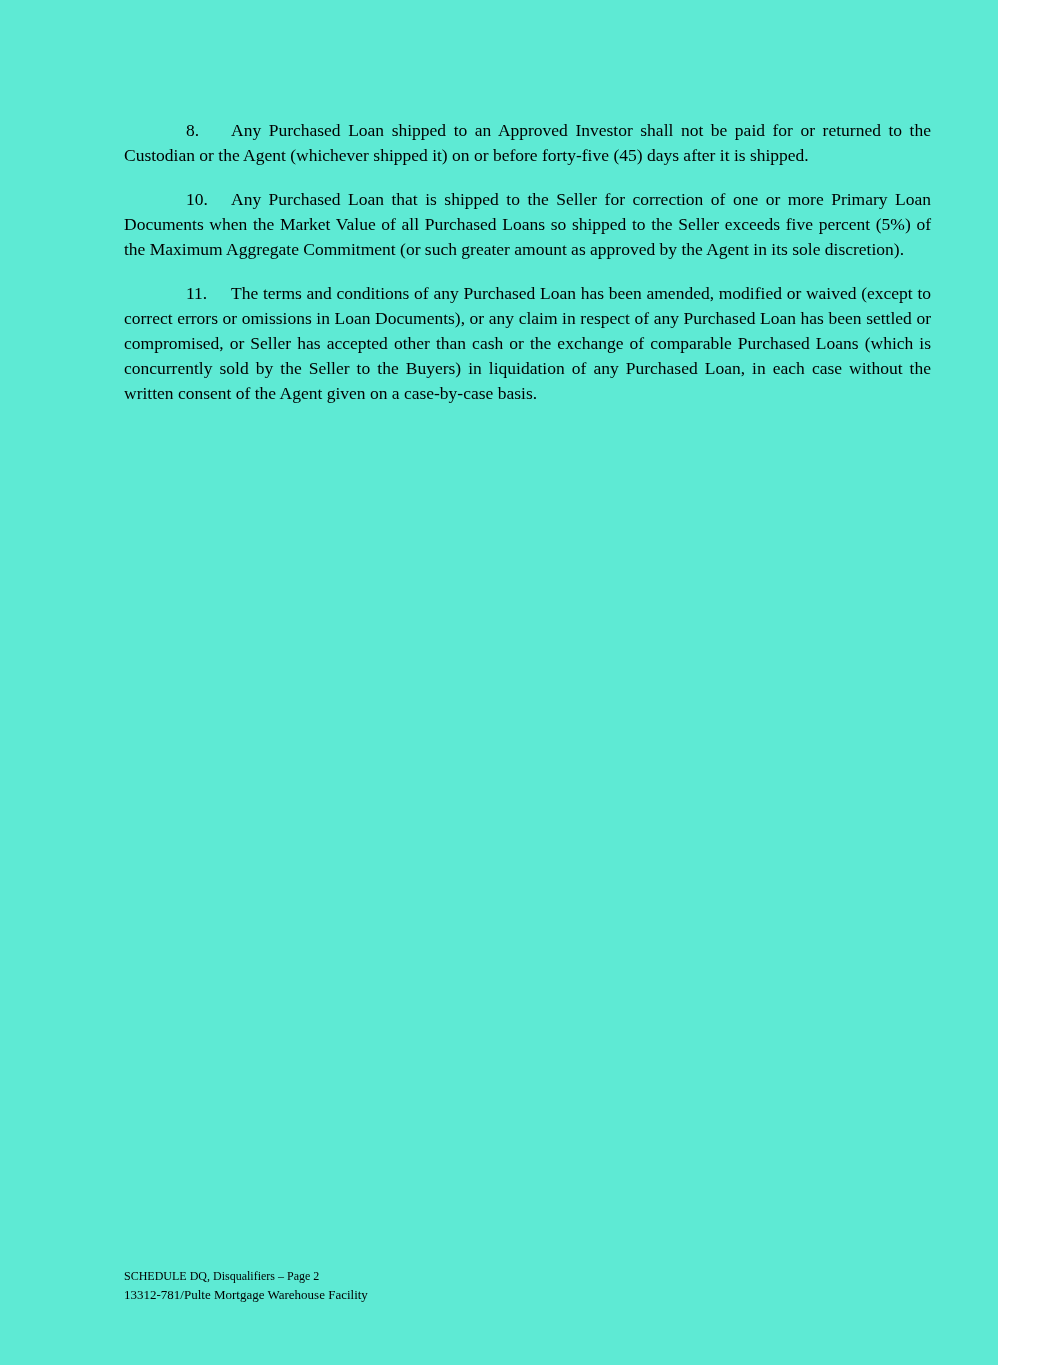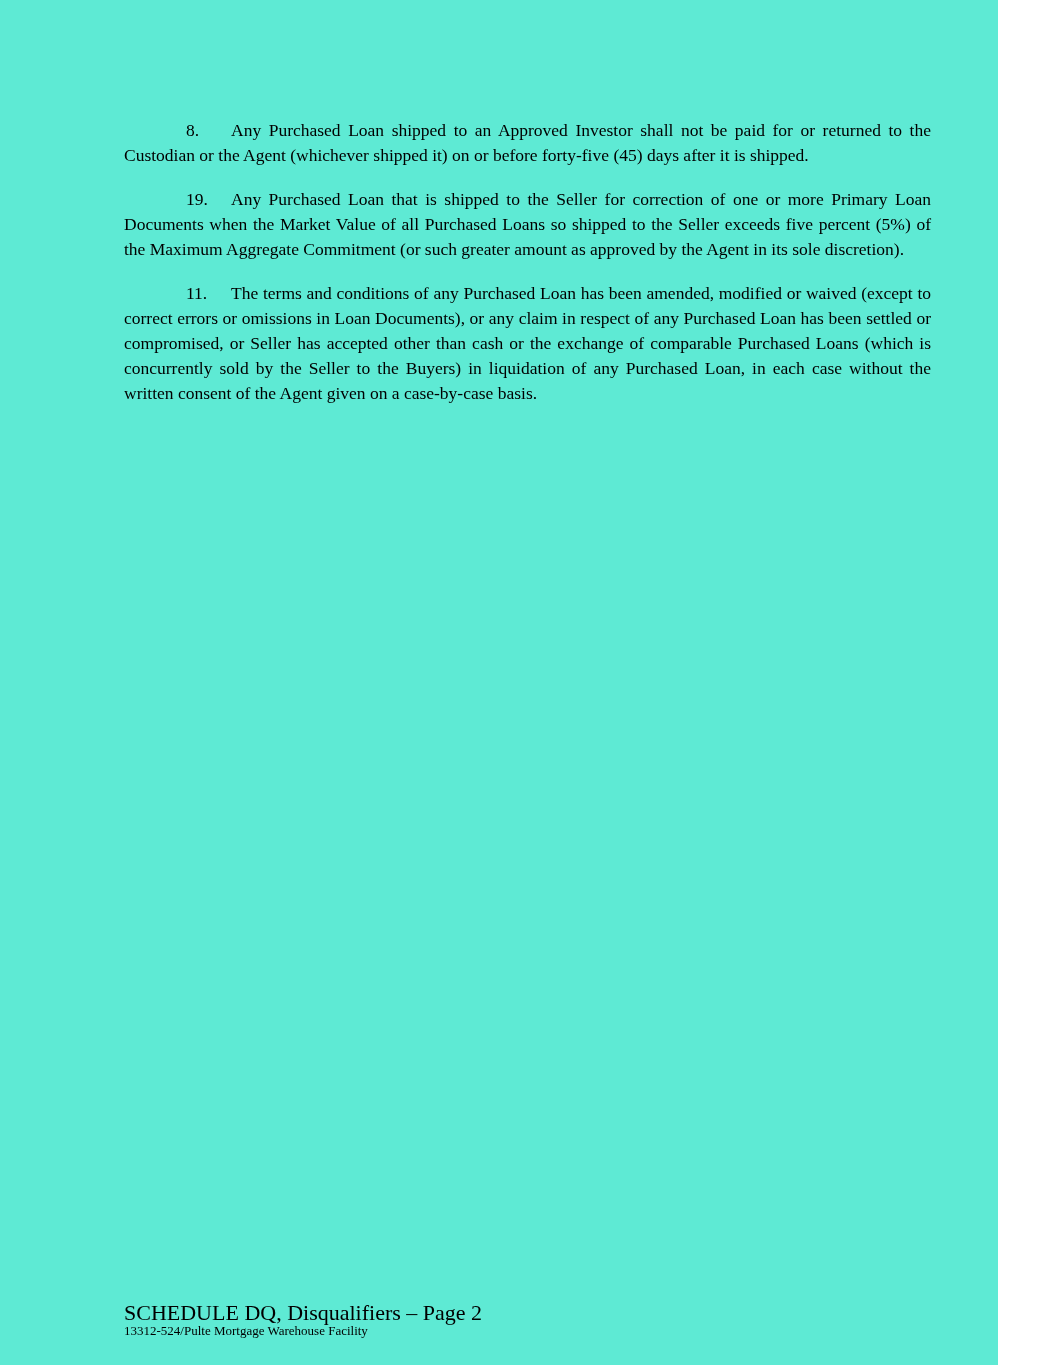--- a/index.html
+++ b/index.html
@@ -41,44 +41,43 @@
   }
 
   .footer {
     position: absolute;
     left: 124px;
     top: 1266px;
     color: #000000;
   }
 
   .footer-line1 {
-    font-size: 22px;
+    font-size: 12px;
     line-height: 21px;
-    margin-top: 36px;
   }
 
   .footer-line2 {
     font-size: 13px;
     line-height: 16px;
   }
 </style>
 </head>
 <body>
 
 <div class="page">
 
   <div class="content">
 
     <p class="para"><span class="para-num">8.</span><span>Any Purchased Loan shipped to an Approved Investor shall not be paid for or returned to the Custodian or the Agent (whichever shipped it) on or before forty-five (45) days after it is shipped.</span></p>
 
 
-    <p class="para"><span class="para-num">19.</span><span>Any Purchased Loan that is shipped to the Seller for correction of one or more Primary Loan Documents when the Market Value of all Purchased Loans so shipped to the Seller exceeds five percent (5%) of the Maximum Aggregate Commitment (or such greater amount as approved by the Agent in its sole discretion).</span></p>
+    <p class="para"><span class="para-num">10.</span><span>Any Purchased Loan that is shipped to the Seller for correction of one or more Primary Loan Documents when the Market Value of all Purchased Loans so shipped to the Seller exceeds five percent (5%) of the Maximum Aggregate Commitment (or such greater amount as approved by the Agent in its sole discretion).</span></p>
 
     <p class="para"><span class="para-num">11.</span><span>The terms and conditions of any Purchased Loan has been amended, modified or waived (except to correct errors or omissions in Loan Documents), or any claim in respect of any Purchased Loan has been settled or compromised, or Seller has accepted other than cash or the exchange of comparable Purchased Loans (which is concurrently sold by the Seller to the Buyers) in liquidation of any Purchased Loan, in each case without the written consent of the Agent given on a case-by-case basis.</span></p>
 
   </div>
 
   <div class="footer">
     <div class="footer-line1">SCHEDULE DQ, Disqualifiers – Page 2</div>
-    <div class="footer-line2">13312-524/Pulte Mortgage Warehouse Facility</div>
+    <div class="footer-line2">13312-781/Pulte Mortgage Warehouse Facility</div>
   </div>
 
 </div>
 
 </body></html>

